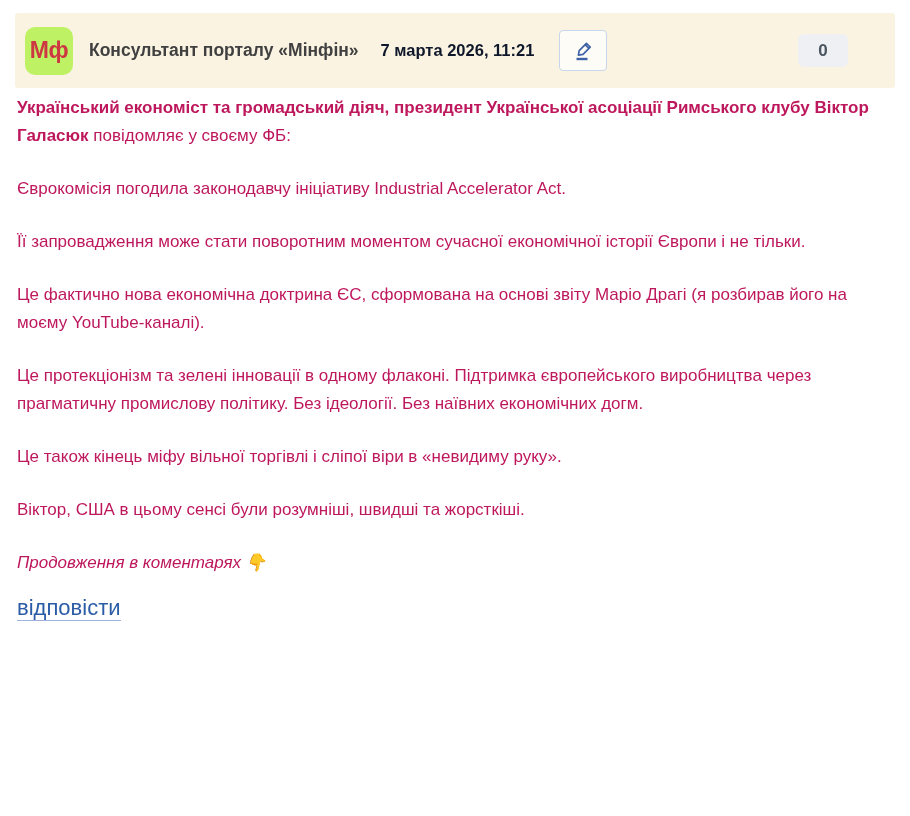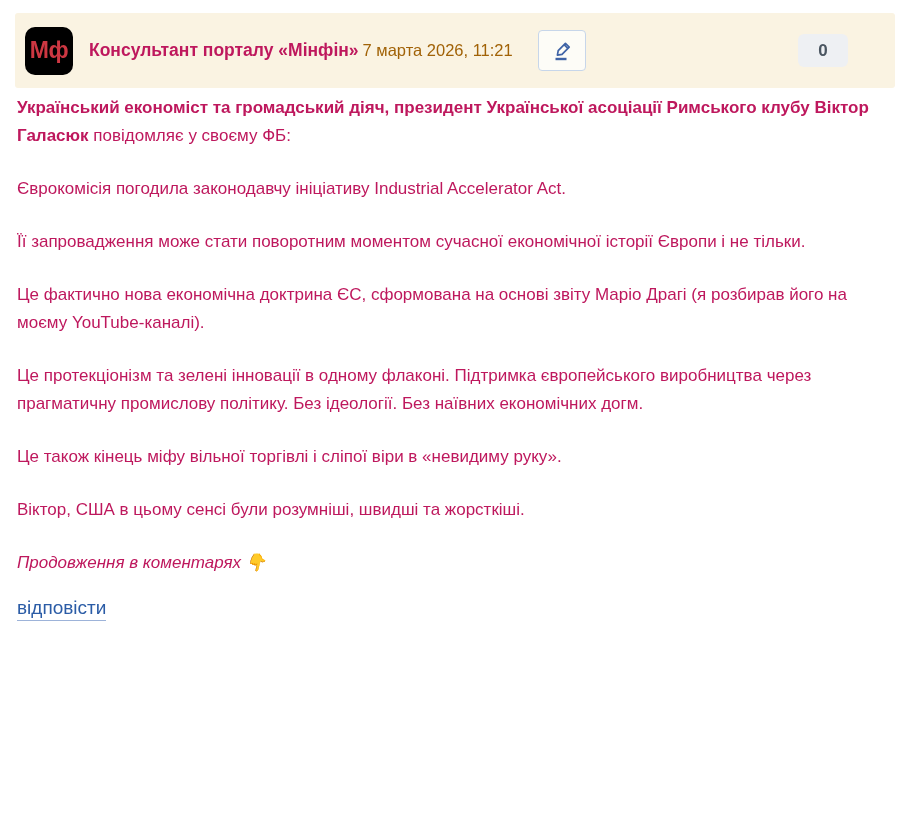--- a/index.html
+++ b/index.html
@@ -18,48 +18,49 @@
     background: #faf3e2;
     border-radius: 3px;
     height: 75px;
     display: flex;
     align-items: center;
     padding: 0 47px 0 10px;
   }
   .logo {
     width: 48px;
     height: 48px;
-    background: #000000;
+    background: #bef264;
     border-radius: 10px;
     display: flex;
     align-items: center;
     justify-content: center;
     flex: 0 0 auto;
     cursor: pointer;
   }
   .logo span {
     color: #cd3742;
     font-weight: 700;
     font-size: 23px;
     letter-spacing: -0.5px;
   }
   .author {
     margin-left: 16px;
-    color: #be185d;
+    color: #404040;
     font-weight: 700;
     font-size: 17.5px;
     text-decoration: none;
     white-space: nowrap;
     cursor: pointer;
   }
   .date {
-    margin-left: 4px;
-    color: #a16207;
+    margin-left: 22px;
+    color: #0f172a;
     font-size: 16.5px;
     white-space: nowrap;
+    font-weight: bold;
   }
   .edit-btn {
     margin-left: 25px;
     width: 48px;
     height: 41px;
     border: 1px solid #c7d6ea;
     border-radius: 4px;
     background: #fdfcf7;
     display: flex;
     align-items: center;
@@ -94,21 +95,21 @@
   .content p.lead { margin-top: 6px; }
   .content p b { font-weight: 700; }
   .content p.footnote {
     font-style: italic;
     margin-bottom: 18px;
   }
   .reply {
     display: inline-block;
     margin-top: 2px;
     color: #2b5ca6;
-    font-size: 19px;
+    font-size: 22px;
     line-height: 22px;
     text-decoration: none;
     border-bottom: 1px solid #9db3d9;
     padding-bottom: 1px;
     cursor: pointer;
   }
 </style>
 </head>
 <body>
 

